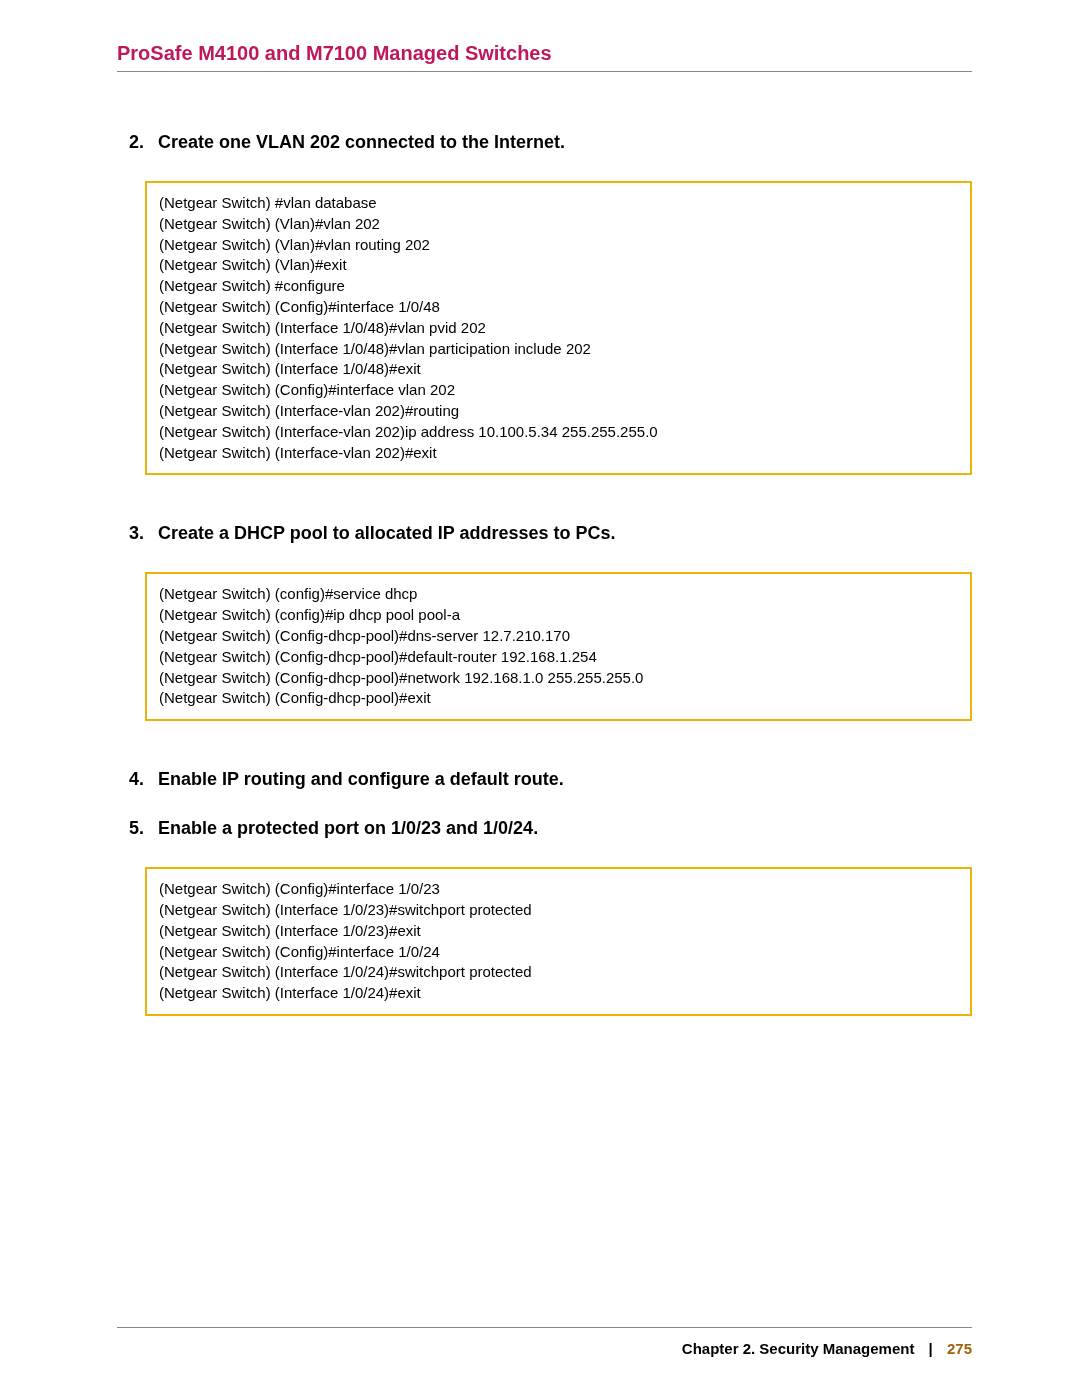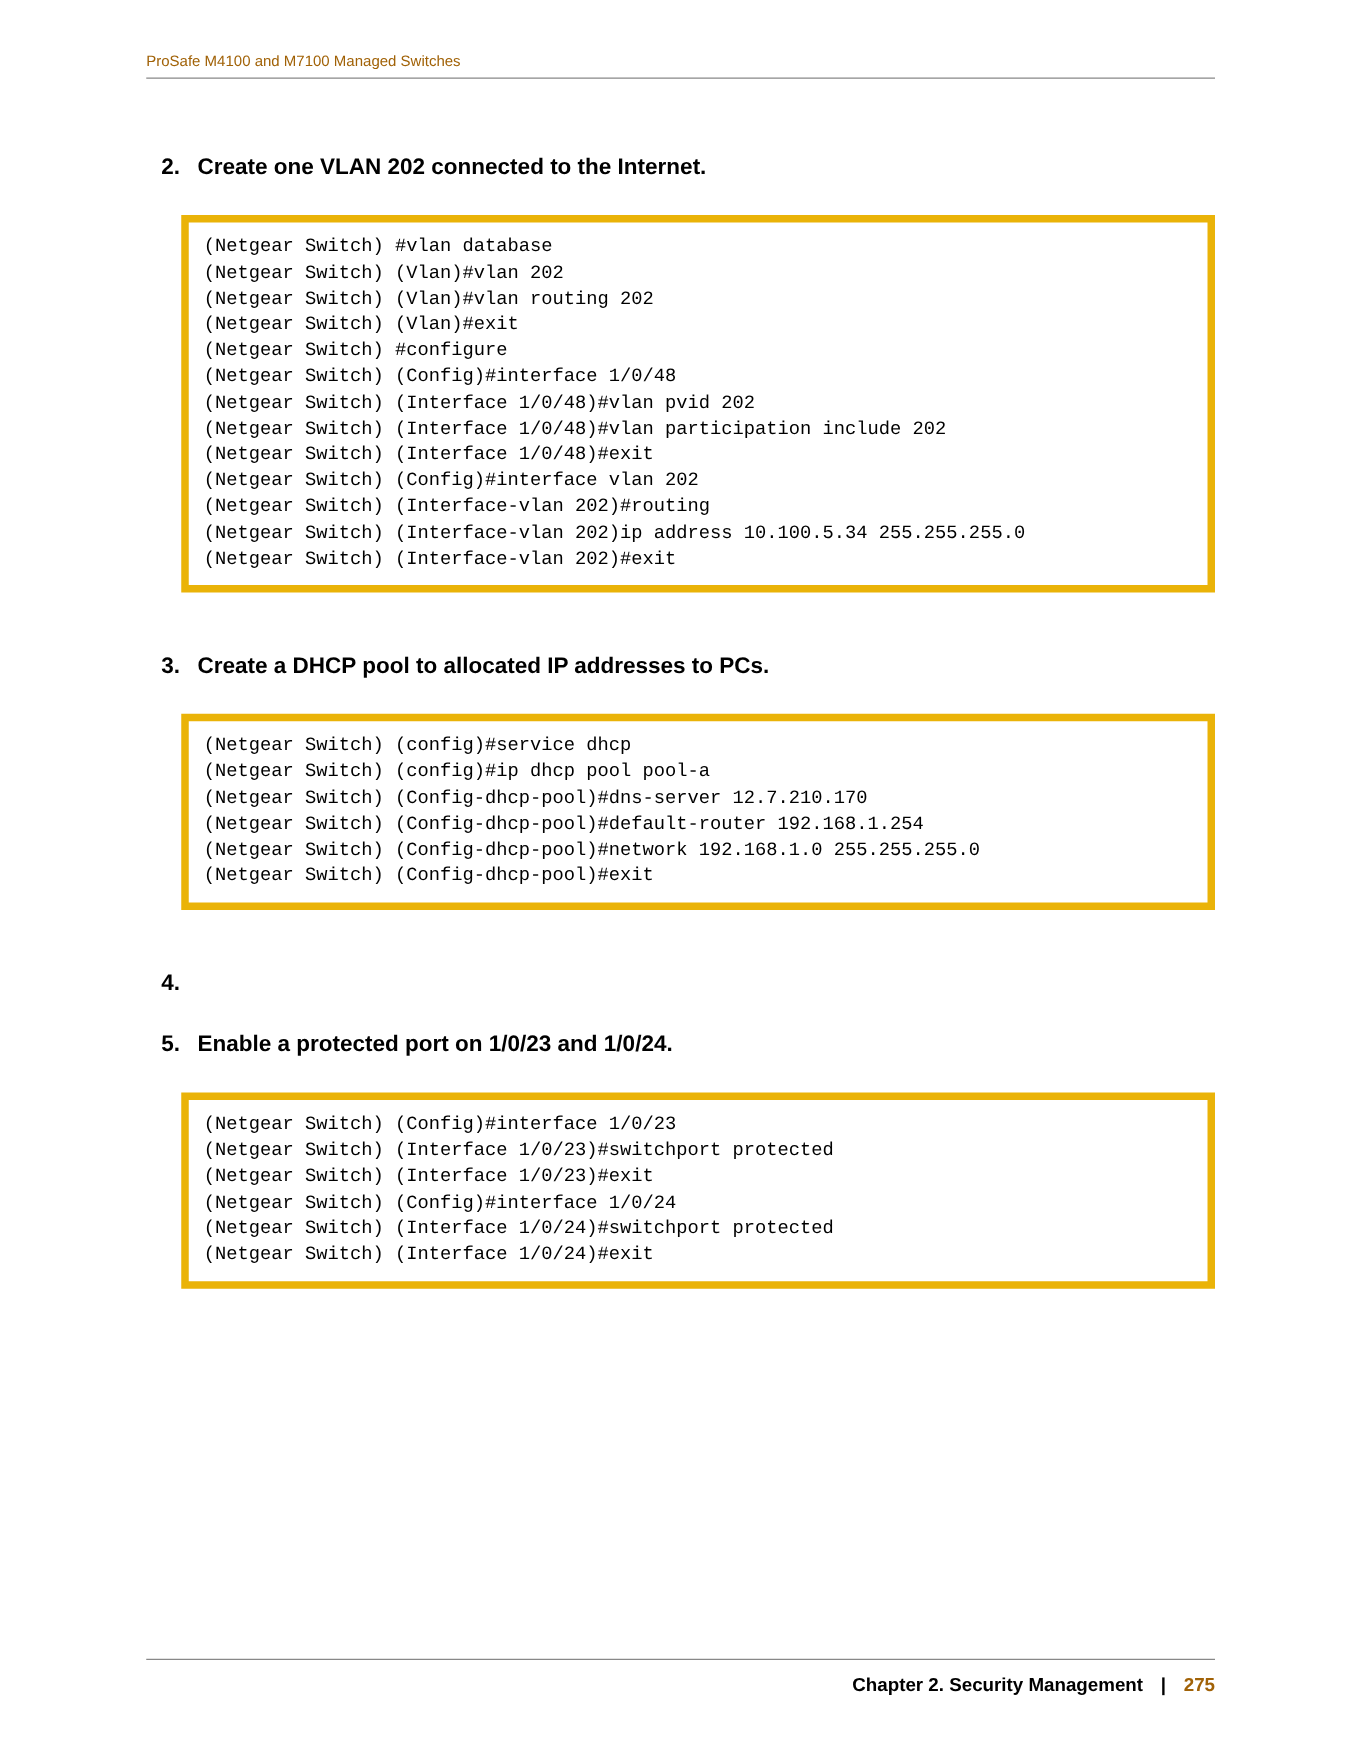--- a/index.html
+++ b/index.html
@@ -11,23 +11,23 @@
     width: 1080px;
   }
   .page {
     position: relative;
     width: 1080px;
     height: 1397px;
     box-sizing: border-box;
     padding: 42px 108px 0 117px;
   }
   .doc-header {
-    font-weight: normal;
-    font-size: 12px;
-    color: #a16207;
+    font-weight: bold;
+    font-size: 20px;
+    color: #be185d;
     margin: 0 0 6px 0;
   }
   .rule {
     border: 0;
     border-top: 1px solid #888888;
     margin: 0 0 60px 0;
   }
   ol.steps {
     list-style: none;
     margin: 0;
@@ -45,24 +45,24 @@
   }
   .step-num {
     font-weight: bold;
     color: #000000;
     margin-right: 14px;
   }
   .step-text {
     font-weight: bold;
   }
   .codebox {
-    border: 6px solid #eab308;
+    border: 2px solid #eab308;
     padding: 10px 12px 10px 12px;
     margin: 0 0 48px 16px;
-    font-family: Liberation Mono, monospace;
+    font-family: Liberation Sans, sans-serif;
     font-size: 15px;
     line-height: 20.8px;
     white-space: pre;
     color: #000000;
     overflow: hidden;
   }
   .footer {
     position: absolute;
     left: 117px;
     right: 108px;
@@ -129,20 +129,21 @@
 (Netgear Switch) (config)#ip dhcp pool pool-a
 (Netgear Switch) (Config-dhcp-pool)#dns-server 12.7.210.170
 (Netgear Switch) (Config-dhcp-pool)#default-router 192.168.1.254
 (Netgear Switch) (Config-dhcp-pool)#network 192.168.1.0 255.255.255.0
 (Netgear Switch) (Config-dhcp-pool)#exit</div>
     </li>
 
     <li>
       <div class="step-line">
         <span class="step-num">4.</span>
+        <span class="step-text">Enable IP routing and configure a default route.</span>
       </div>
     </li>
 
     <li>
       <div class="step-line">
         <span class="step-num">5.</span>
         <span class="step-text">Enable a protected port on 1/0/23 and 1/0/24.</span>
       </div>
       <div class="codebox">(Netgear Switch) (Config)#interface 1/0/23
 (Netgear Switch) (Interface 1/0/23)#switchport protected

